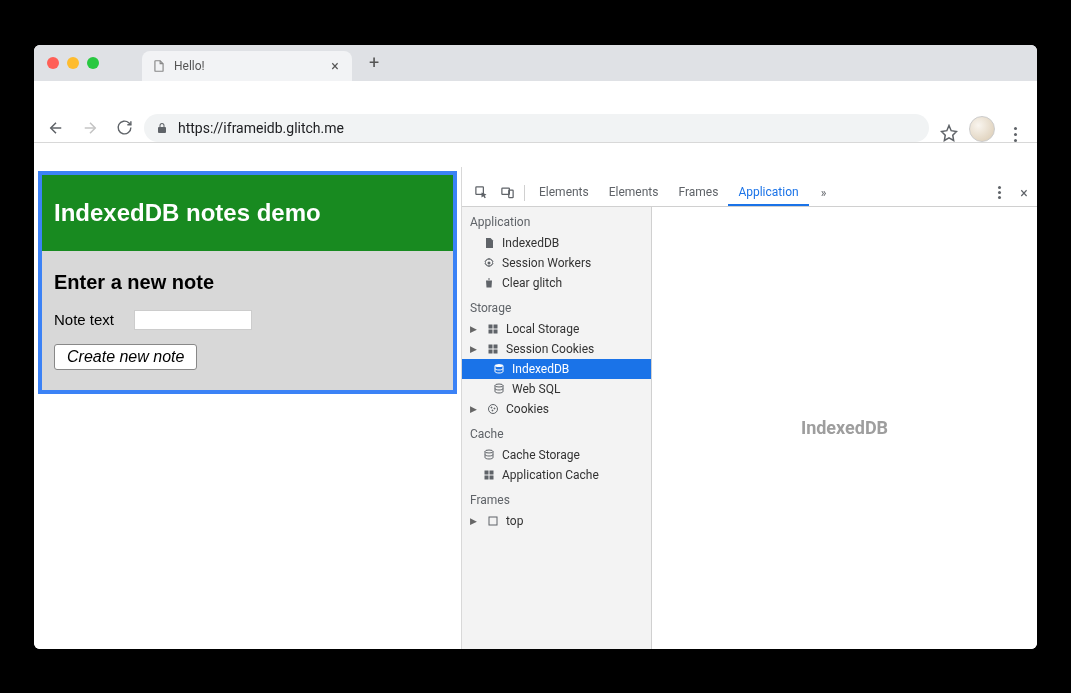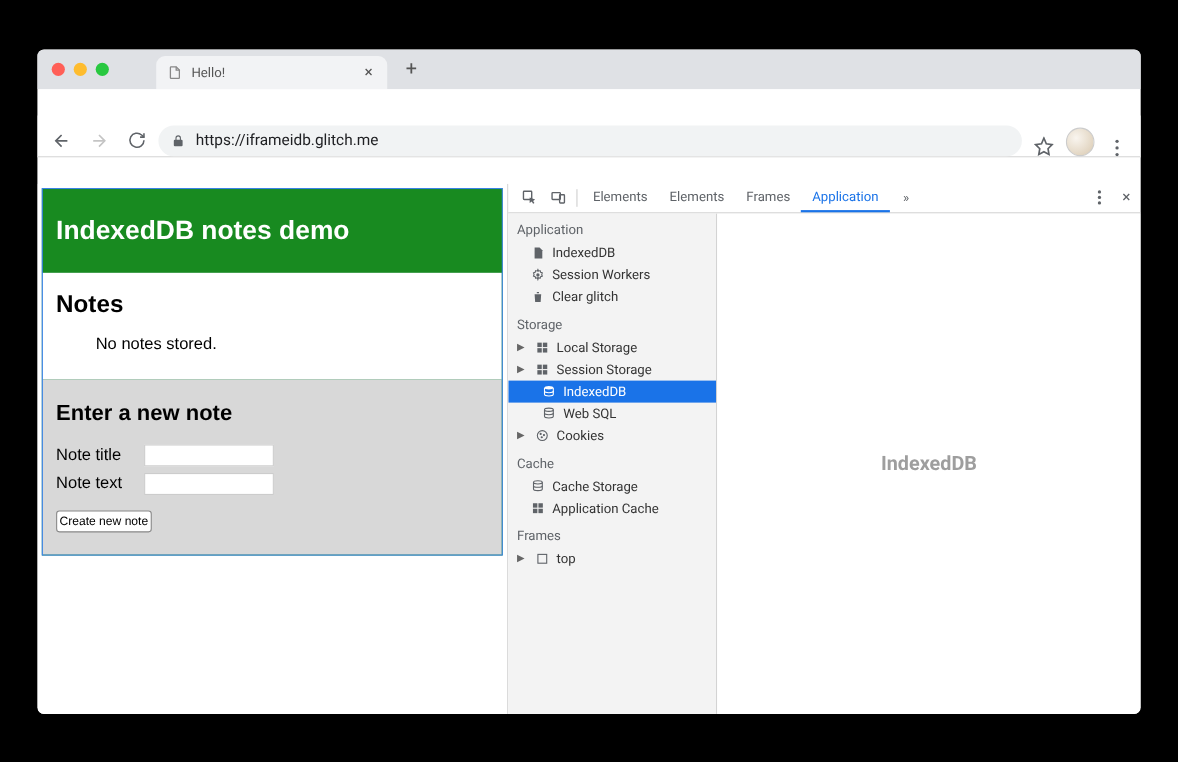--- a/index.html
+++ b/index.html
@@ -117,22 +117,22 @@
     overflow: hidden;
   }
   .page-viewport {
     width: 428px;
     border-right: 1px solid #d8d8d8;
     background: #fff;
     padding: 4px;
     overflow: auto;
   }
   .app-card {
-    border: 1px solid #3b82f6;
-    background: #15803d;
+    border: 4px solid #3b82f6;
+    background: #14b8a6;
   }
   .app-header {
     background: #188a20;
     color: #fff;
     padding: 24px 12px;
     font-size: 24px;
     font-weight: 700;
     font-family: Helvetica, Arial, sans-serif;
   }
   .notes-section {
@@ -152,35 +152,37 @@
   .form-row label { width:72px; }
   .form-row input[type=text] {
     width: 118px; height: 20px;
     border: 1px solid #ccc;
     padding: 1px 4px;
     font-size: 13px;
     background: #fff;
   }
   .create-btn {
     margin-top: 8px;
-    font-size: 11px;
-    padding: 3px 2px;
+    font-size: 16px;
+    padding: 3px 12px;
     border: 1px solid #888;
     background: #fff;
     border-radius: 3px;
     cursor: pointer;
+    font-style: italic;
   }
 
   
   .devtools {
     flex: 1;
     display: flex;
     flex-direction: column;
     font-size: 12px;
     color: #333;
+    margin-top: 13px;
   }
   .dt-tabs {
     height: 27px;
     border-bottom: 1px solid #d0d0d0;
     display: flex;
     align-items: stretch;
     padding-left: 6px;
     gap: 0;
   }
   .dt-icon-btn {
@@ -321,30 +323,22 @@
     </div>
   </div>
 
   <div class="content">
 
     <div class="page-viewport">
       <div class="app-card">
         <div class="app-header">
           <span>IndexedDB notes demo</span>
         </div>
-        <div class="notes-section">
-          <h2>Notes</h2>
-          <div class="no-notes">No notes stored.</div>
-        </div>
         <div class="form-section">
           <h2>Enter a new note</h2>
-          <div class="form-row">
-            <label>Note title</label>
-            <input type="text" value="" style="">
-          </div>
           <div class="form-row">
             <label>Note text</label>
             <input type="text" value="" style="">
           </div>
           <button class="create-btn">Create new note</button>
         </div>
       </div>
     </div>
 
     <div class="devtools">
@@ -422,21 +416,21 @@
           <div class="dt-item">
             <span class="arrow">▶</span>
             <span class="iticon">
                 <svg width="12" height="12" viewBox="0 0 24 24" fill="#5f6368">
                   <rect x="3" y="3" width="8" height="8"></rect>
                   <rect x="13" y="3" width="8" height="8"></rect>
                   <rect x="3" y="13" width="8" height="8"></rect>
                   <rect x="13" y="13" width="8" height="8"></rect>
                 </svg>
               </span>
-            <span>Session Storage</span>
+            <span>Session Cookies</span>
           </div>
           <div class="dt-item indent selected">
             <span class="iticon">
                 <svg width="12" height="12" viewBox="0 0 24 24" fill="#fff">
                   <ellipse cx="12" cy="5" rx="8" ry="3"></ellipse>
                   <path d="M4 5v6c0 1.7 3.6 3 8 3s8-1.3 8-3V5" fill="none" stroke="#fff" stroke-width="2"></path>
                   <path d="M4 11v6c0 1.7 3.6 3 8 3s8-1.3 8-3v-6" fill="none" stroke="#fff" stroke-width="2"></path>
                 </svg>
               </span>
             <span>IndexedDB</span>

